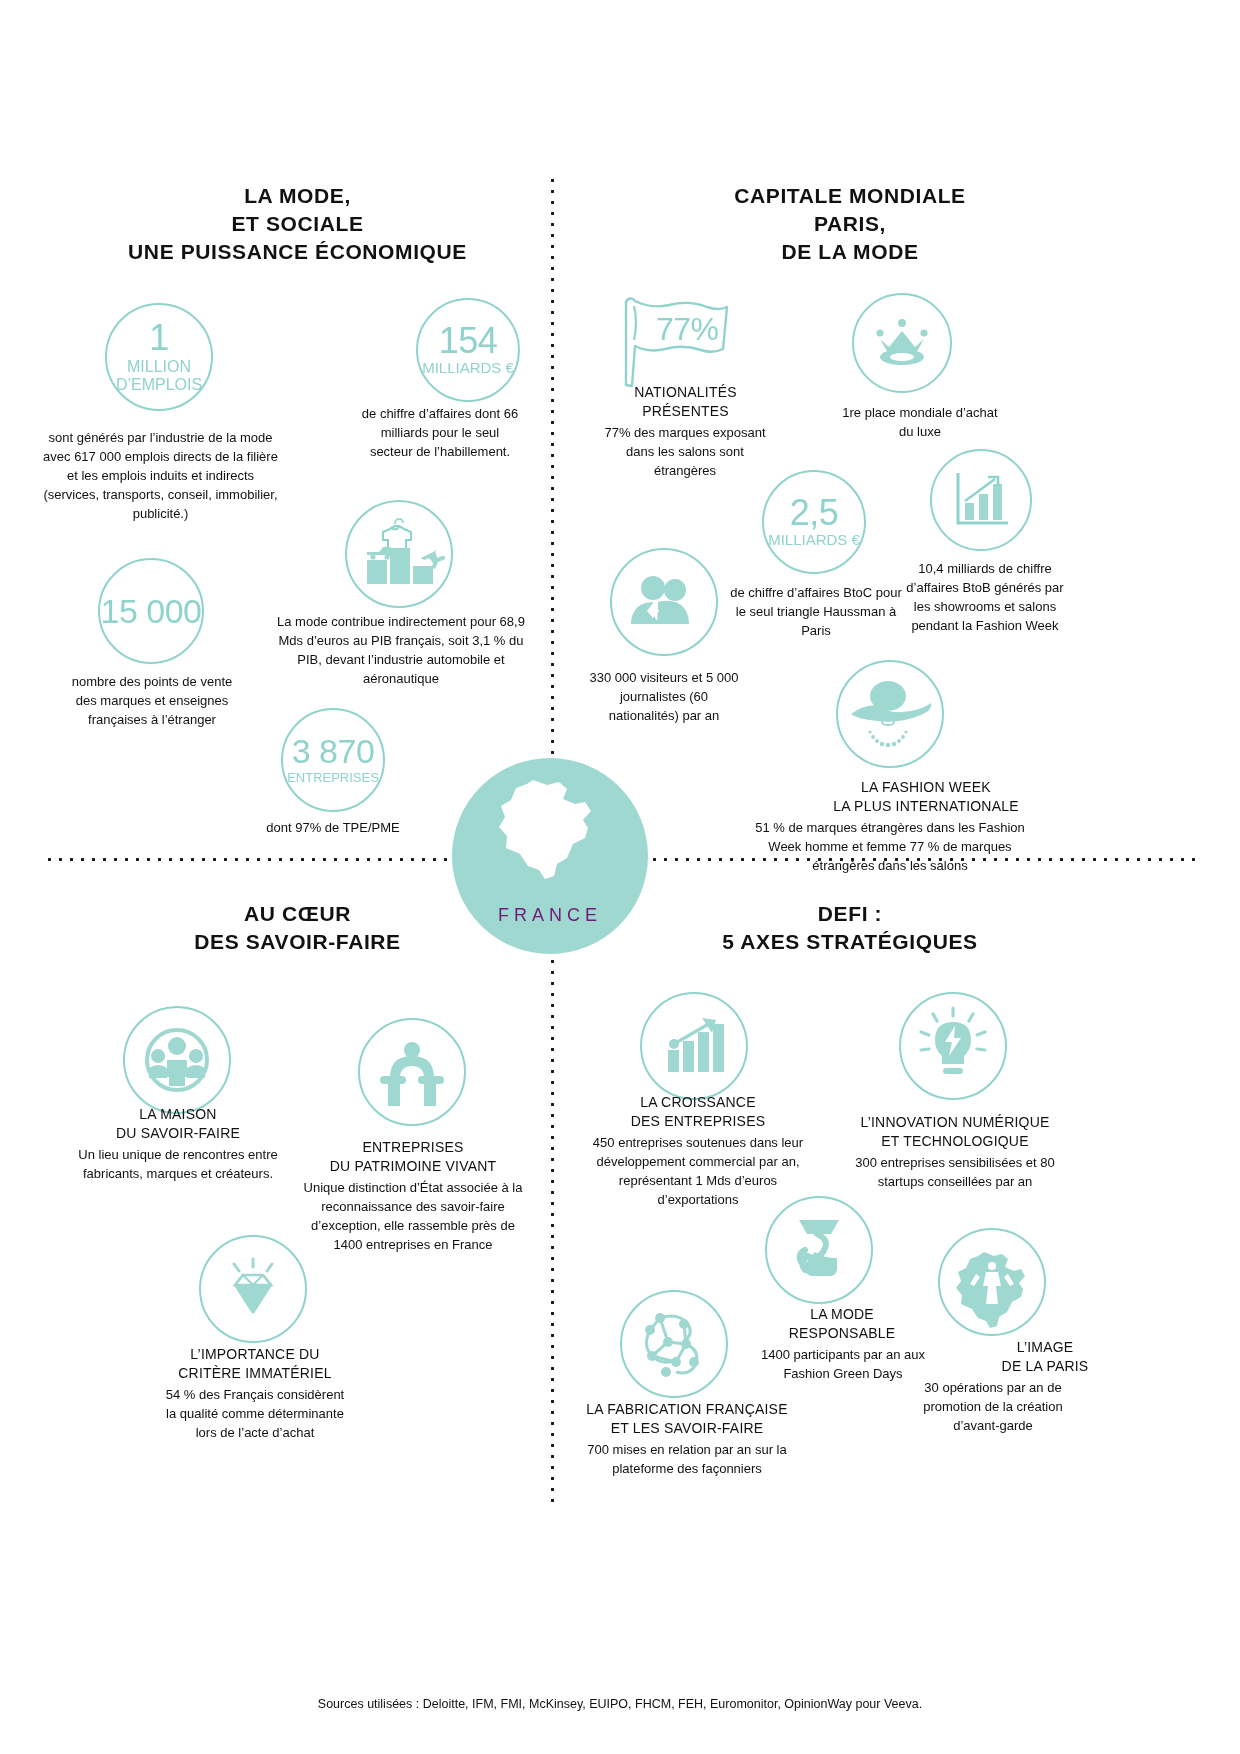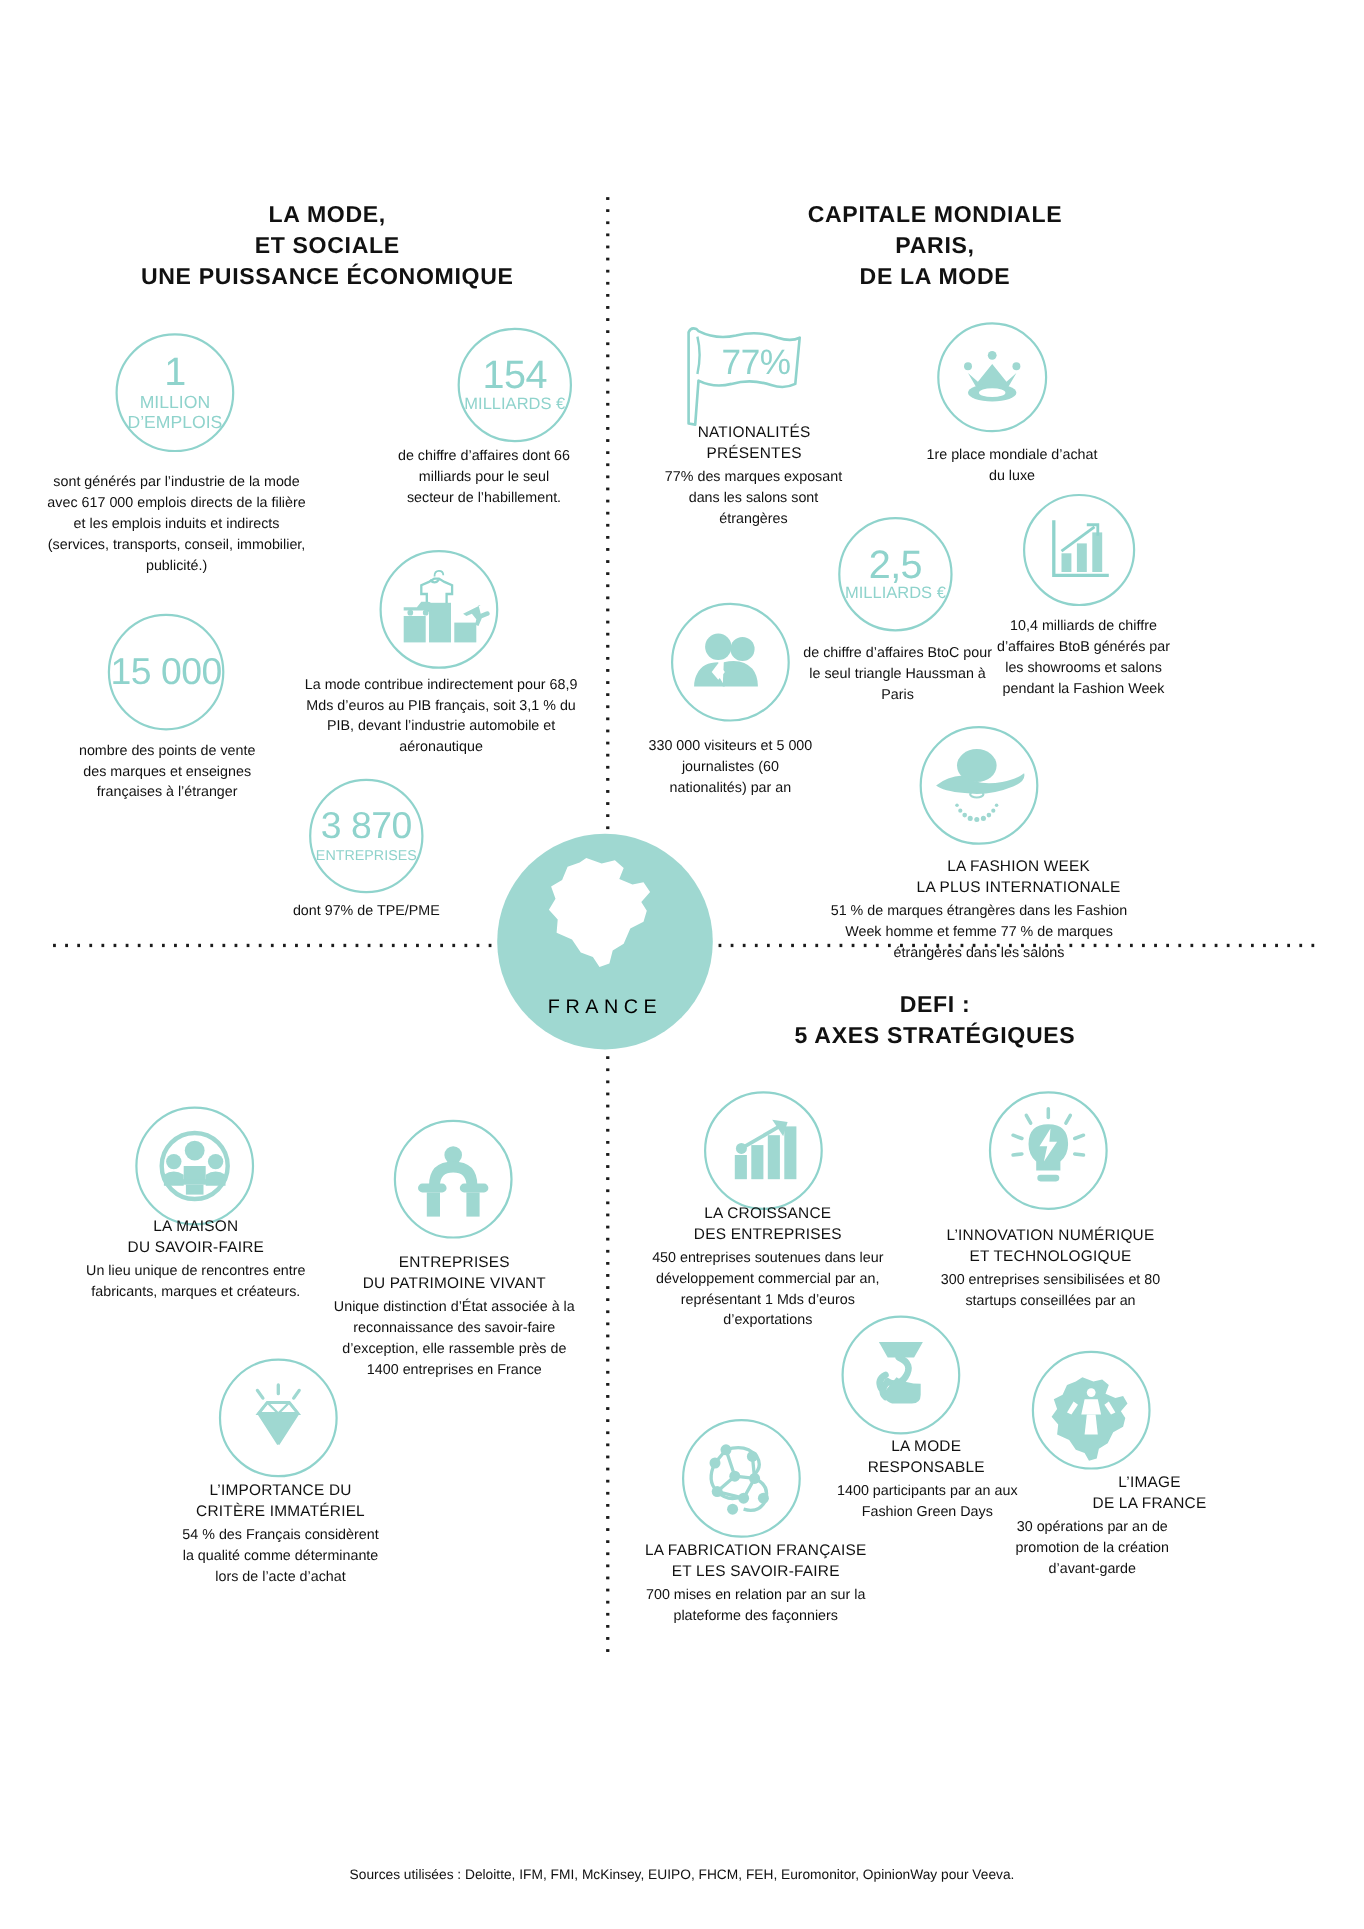--- a/index.html
+++ b/index.html
@@ -85,21 +85,21 @@
   svg{display:block;}
 
   
   .france{
     position:absolute;left:452px;top:758px;width:196px;height:196px;
     border-radius:50%;background:#9fd8d1;
     display:flex;flex-direction:column;align-items:center;justify-content:flex-start;
   }
   .france-label{
     position:absolute;bottom:28px;left:0;width:100%;text-align:center;
-    color:#000000;font-size:18px;letter-spacing:5px;font-weight:400;
+    color:#701a75;font-size:18px;letter-spacing:5px;font-weight:400;
   }
 
   
   .sources{
     position:absolute;left:0;top:1697px;width:1240px;text-align:center;
     font-size:12.5px;color:#111111;
   }
 </style>
 </head>
 <body>
@@ -112,20 +112,24 @@
 
   <div class="sec-title" id="t-tl">
     <div>LA MODE,</div>
     <div>ET SOCIALE</div>
     <div>UNE PUISSANCE ÉCONOMIQUE</div>
   </div>
   <div class="sec-title" id="t-tr">
     <div>CAPITALE MONDIALE</div>
     <div>PARIS,</div>
     <div>DE LA MODE</div>
+  </div>
+  <div class="sec-title" id="t-bl">
+    <div>AU CŒUR</div>
+    <div>DES SAVOIR-FAIRE</div>
   </div>
   <div class="sec-title" id="t-br">
     <div>DEFI :</div>
     <div>5 AXES STRATÉGIQUES</div>
   </div>
 
   <div class="circle" style="position:absolute;left:105px;top:303px;width:108px;height:108px;">
     <div class="num" style="font-size:36px;">1</div>
     <div class="unit" style="font-size:16px;margin-top:3px;">MILLION</div>
     <div class="unit" style="font-size:16px;">D’EMPLOIS</div>
@@ -398,19 +402,19 @@
         <circle cx="52" cy="36" r="4"></circle>
         <path d="M46 42 h12 l3 14 h-18 z"></path>
         <path d="M48 56 h8 l2 18 h-12 z"></path>
         <path d="M36 44 l-6 10 l4 2 l6 -9 z"></path>
         <path d="M68 44 l6 10 l-4 2 l-6 -9 z"></path>
       </g>
     </svg>
   </div>
   <div class="cap-head" style="left:960px;top:1338px;width:170px;">
     <div>L’IMAGE</div>
-    <div>DE LA FRANCE</div>
+    <div>DE LA PARIS</div>
   </div>
   <div class="cap" style="left:918px;top:1378px;width:150px;">30 opérations par an de promotion de la création d’avant-garde</div>
 
   <div class="sources">Sources utilisées : Deloitte, IFM, FMI, McKinsey, EUIPO, FHCM, FEH, Euromonitor, OpinionWay pour Veeva.</div>
 
 </div>
 
 </body></html>

